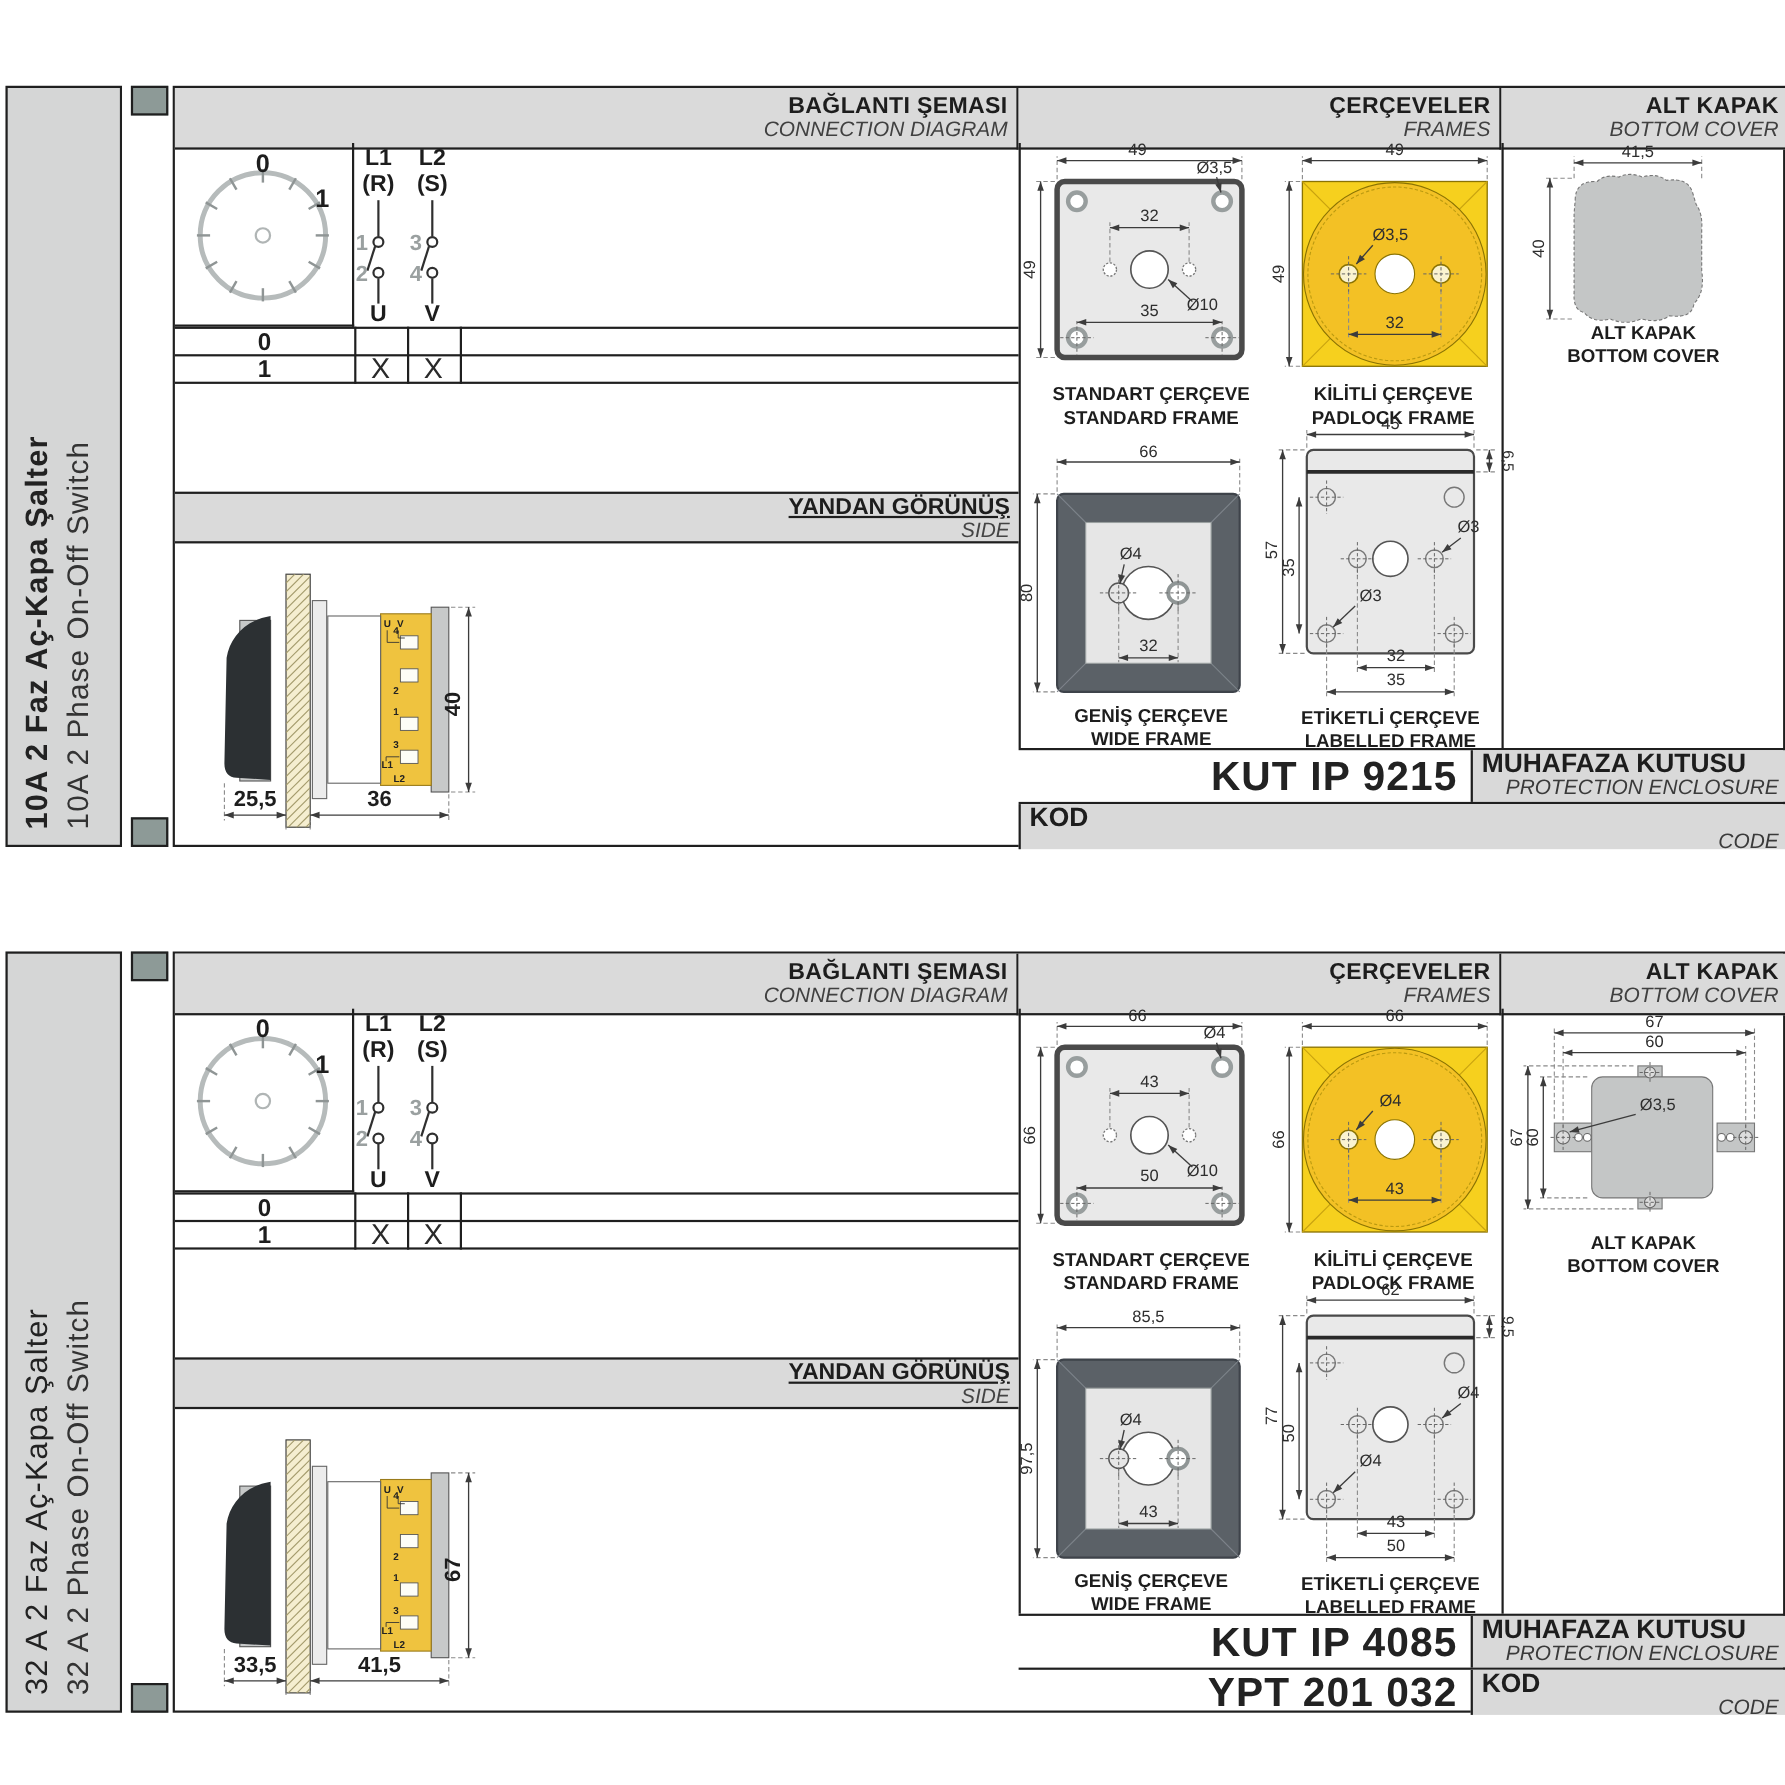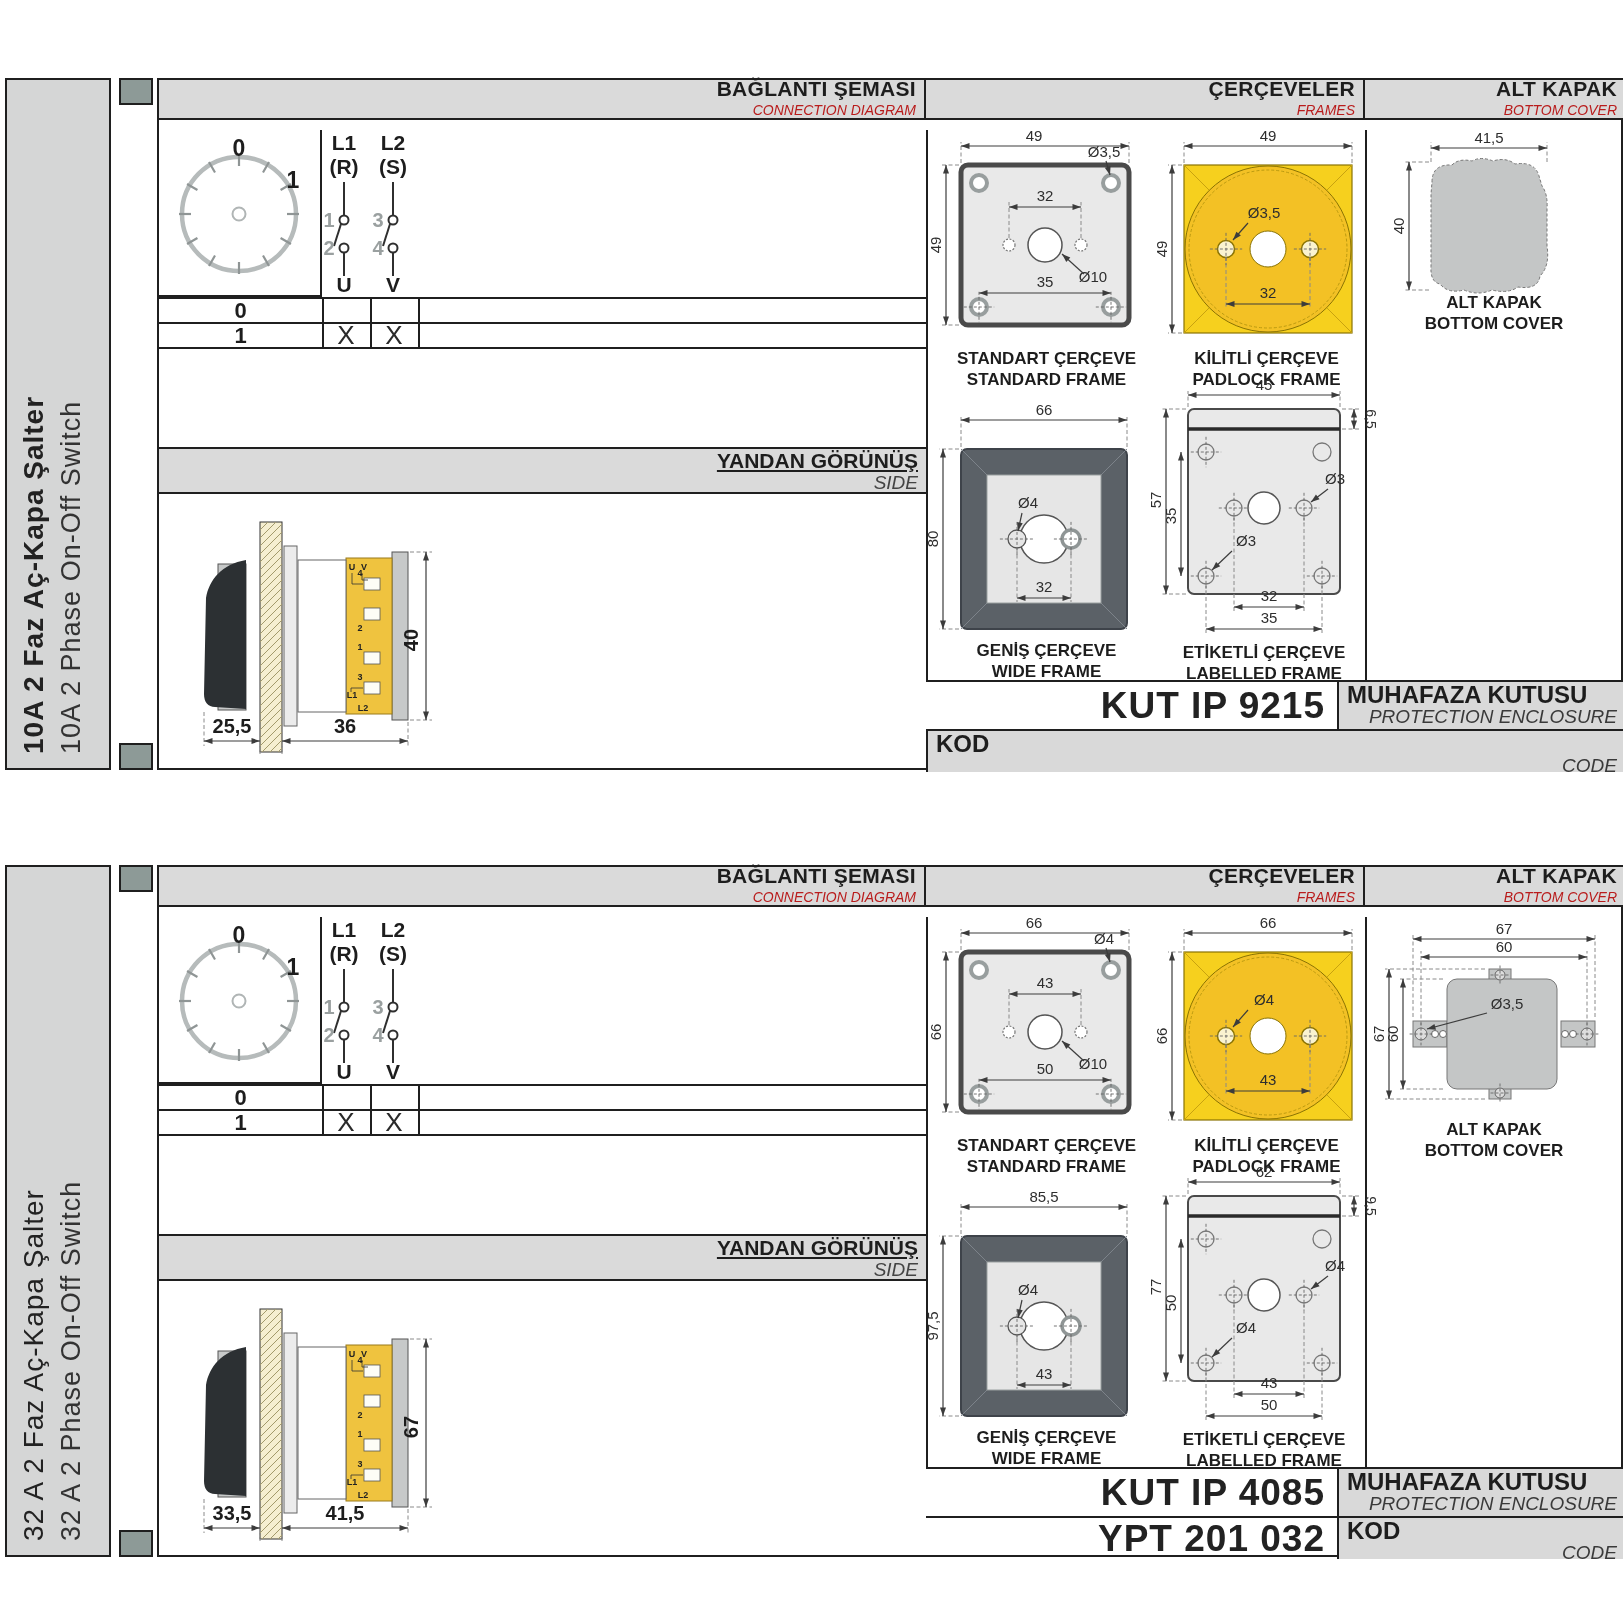--- a/index.html
+++ b/index.html
@@ -16,25 +16,25 @@
   .panel.p2 .vtxt.tr{font-weight:normal;}
   .vtxt.en{font-size:27px;color:#333;}
   
   .strip{position:absolute;left:106px;top:0;width:46px;height:100%;background:#fff;}
   .sq{position:absolute;left:8px;width:34px;height:27px;background:#8d9a97;
       border:2px solid #1f1f1f;box-sizing:border-box;}
   .sq.top{top:0}.sq.bot{bottom:0}
   
   .content{position:absolute;left:152px;top:0;width:1466px;height:100%;background:#fff;
            border:2px solid #1f1f1f;box-sizing:border-box;}
-  .hdr{position:absolute;top:0;height:40px;background:#dadada;border-bottom:2px solid #1f1f1f;
+  .hdr{position:absolute;top:0;height:56px;background:#dadada;border-bottom:2px solid #1f1f1f;
        box-sizing:border-box;display:flex;flex-direction:column;justify-content:center;
        align-items:flex-end;padding-right:8px;}
   .hdr .tr{font-weight:bold;font-size:21px;line-height:23px;letter-spacing:.3px;}
-  .hdr .en{font-style:italic;font-size:14px;line-height:21px;color:#b91c1c;}
+  .hdr .en{font-style:italic;font-size:19px;line-height:21px;color:#404040;}
   .colline{position:absolute;width:0;border-left:2px solid #1f1f1f;}
   .dialcell{position:absolute;left:0;top:50px;width:163px;height:167px;
             border-right:2px solid #1f1f1f;border-bottom:2px solid #1f1f1f;box-sizing:border-box;}
   .trow{position:absolute;left:0;width:767px;box-sizing:border-box;}
   .trow.r0{top:217px;height:27px;border-top:2px solid #1f1f1f;border-bottom:2px solid #1f1f1f;}
   .trow.r1{top:242px;height:27px;border-bottom:2px solid #1f1f1f;}
   .tv{position:absolute;top:217px;height:52px;width:0;border-left:2px solid #1f1f1f;}
   .cellnum{position:absolute;width:163px;height:25px;display:flex;align-items:center;
            justify-content:center;font-weight:bold;font-size:22px;}
   .xmark{position:absolute;width:46px;height:25px;display:flex;align-items:center;

